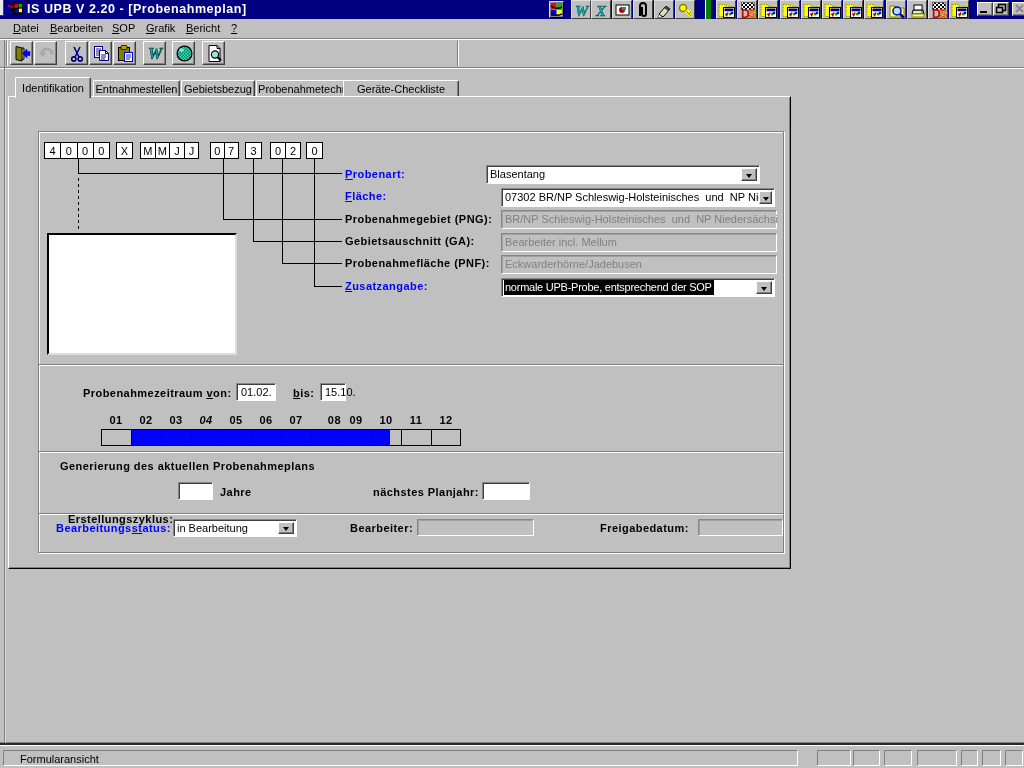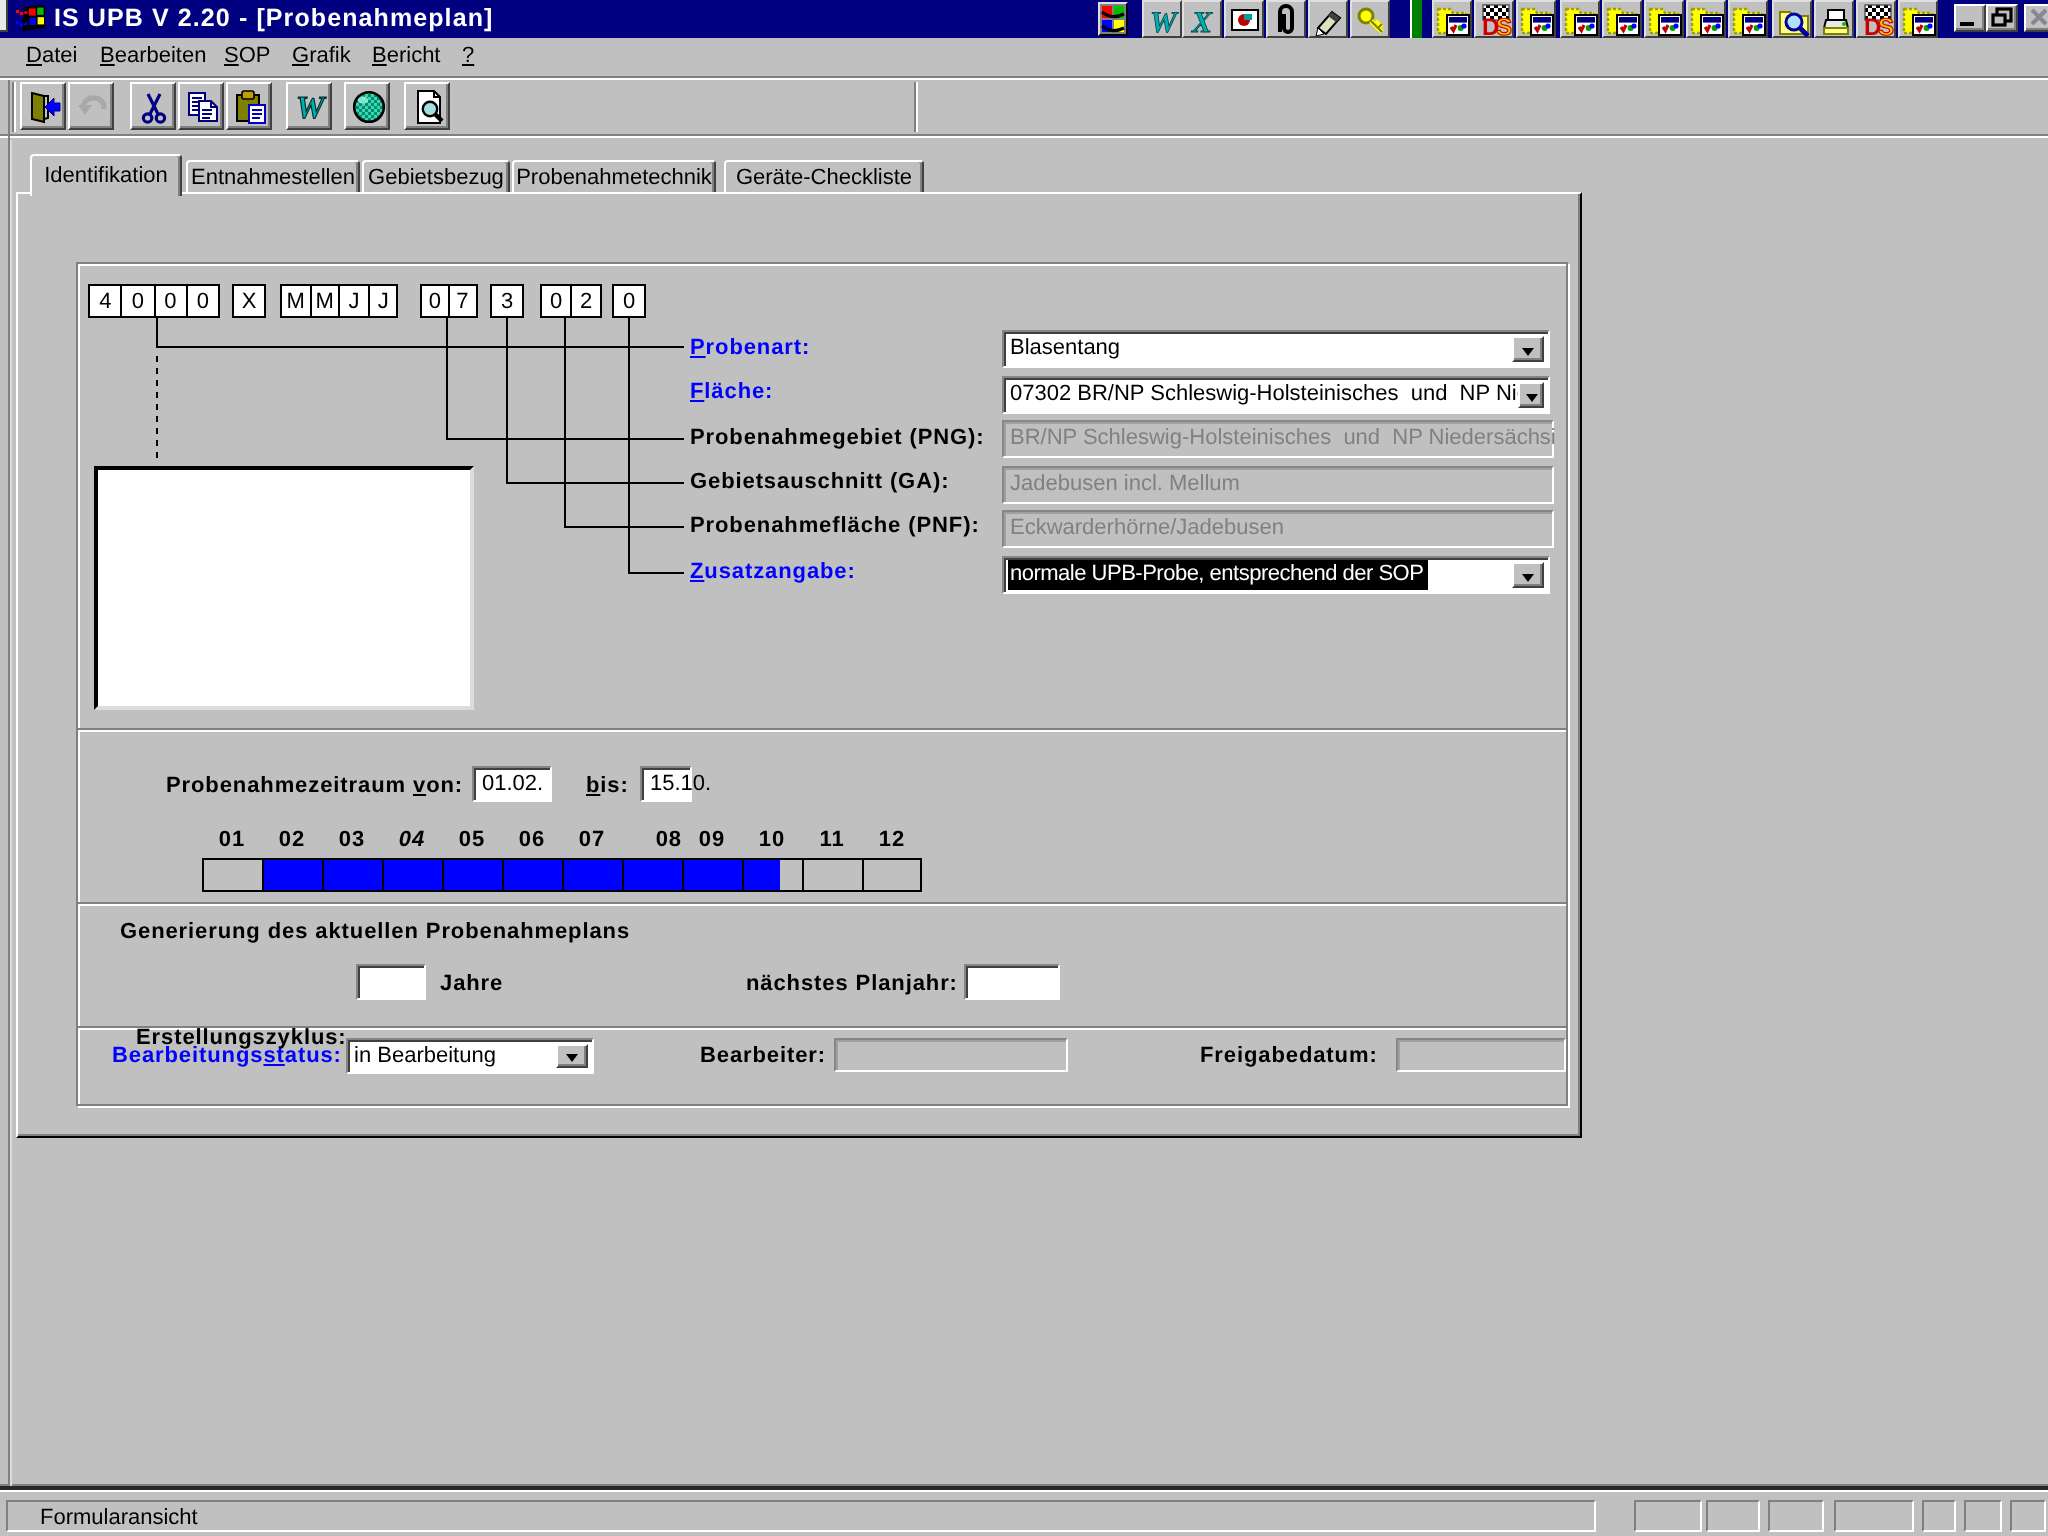--- a/index.html
+++ b/index.html
@@ -304,21 +304,21 @@
         <circle cx="10" cy="10.5" r="3.6" fill="#a0e0e0" stroke="#000" stroke-width="1.2"></circle>
         <path d="M12.7 13.2 L16 16.5" stroke="#000" stroke-width="2.2"></path>
       </svg>
     </div>
   </div>
 
 <div class="tab" style="left:15px;width:76px;top:77px;height:21px;border-bottom:none;z-index:5;padding-top:4px;">Identifikation</div>
 <div class="tab" style="left:93px;width:87px;">Entnahmestellen</div>
 <div class="tab" style="left:181px;width:74px;">Gebietsbezug</div>
 <div class="tab" style="left:256px;width:102px;">Probenahmetechnik</div>
-<div class="tab" style="left:362px;width:100px;">Geräte-Checkliste</div>
+<div class="tab" style="left:343px;width:116px;">Geräte-Checkliste</div>
 
 <div class="abs" style="left:8px;top:96px;width:783px;height:473px;background:#c0c0c0;border:1px solid;border-color:#ffffff #000000 #000000 #ffffff;box-shadow: inset -1px -1px 0 #808080;z-index:4;"></div>
 
 <div class="abs" style="left:8px;top:96px;width:784px;height:474px;z-index:6;" id="form">
 
   <div class="abs" style="left:30px;top:35px;width:746px;height:422px;border:1px solid #808080;box-shadow:1px 1px 0 #fff, inset 1px 1px 0 #fff;"></div>
 
   <div class="glineh" style="left:31px;top:268px;width:744px;"></div>
   <div class="glineh" style="left:31px;top:355px;width:744px;"></div>
   <div class="glineh" style="left:31px;top:417px;width:744px;"></div>
@@ -357,33 +357,33 @@
 
   <div class="abs" style="left:39px;top:137px;width:190px;height:122px;background:#fff;border:2px solid;border-color:#000 #dcdcdc #dcdcdc #000;"></div>
 
   <div class="abs b blue" style="left:337px;top:72px;"><u>P</u>robenart:</div>
   <div class="abs b blue" style="left:337px;top:94px;"><u>F</u>läche:</div>
   <div class="abs b" style="left:337px;top:117px;">Probenahmegebiet (PNG):</div>
   <div class="abs b" style="left:337px;top:139px;">Gebietsauschnitt (GA):</div>
   <div class="abs b" style="left:337px;top:161px;">Probenahmefläche (PNF):</div>
   <div class="abs b blue" style="left:337px;top:184px;"><u>Z</u>usatzangabe:</div>
 
-  <div class="field" style="left:493px;top:69px;width:274px;height:19px;">
+  <div class="field" style="left:478px;top:69px;width:274px;height:19px;">
     <div class="abs" style="left:3px;top:2px;">Blasentang</div>
       <div class="combo-arrow" style="height:13px;"></div>
   </div>
   <div class="field" style="left:493px;top:92px;width:274px;height:19px;">
     <div class="abs" style="left:3px;top:2px;white-space:nowrap;">07302 BR/NP Schleswig-Holsteinisches&nbsp; und&nbsp; NP Nie</div>
     <div class="combo-arrow" style="width:13px;height:13px;"></div>
   </div>
   <div class="dfield" style="left:493px;top:114px;width:276px;height:19px;">
     <div class="abs" style="left:3px;top:2px;white-space:nowrap;">BR/NP Schleswig-Holsteinisches&nbsp; und&nbsp; NP Niedersächsi</div>
   </div>
   <div class="dfield" style="left:493px;top:137px;width:276px;height:19px;">
-    <div class="abs" style="left:3px;top:2px;">Jadebusen incl. Mellum</div>
+    <div class="abs" style="left:3px;top:2px;">Bearbeiter incl. Mellum</div>
   </div>
   <div class="dfield" style="left:493px;top:159px;width:276px;height:19px;">
     <div class="abs" style="left:3px;top:2px;">Eckwarderhörne/Jadebusen</div>
   </div>
   <div class="field" style="left:493px;top:182px;width:274px;height:19px;">
     <div class="abs" style="left:2px;top:1px;width:210px;height:15px;background:#000;color:#fff;padding:1px 0 0 1px;white-space:nowrap;"><span style="letter-spacing:-0.25px;">normale UPB-Probe, entsprechend der SOP</span></div>
     <div class="combo-arrow" style="height:13px;"></div>
   </div>
 
   <div class="abs b" style="left:75px;top:291px;">Probenahmezeitraum <u>v</u>on:</div>

